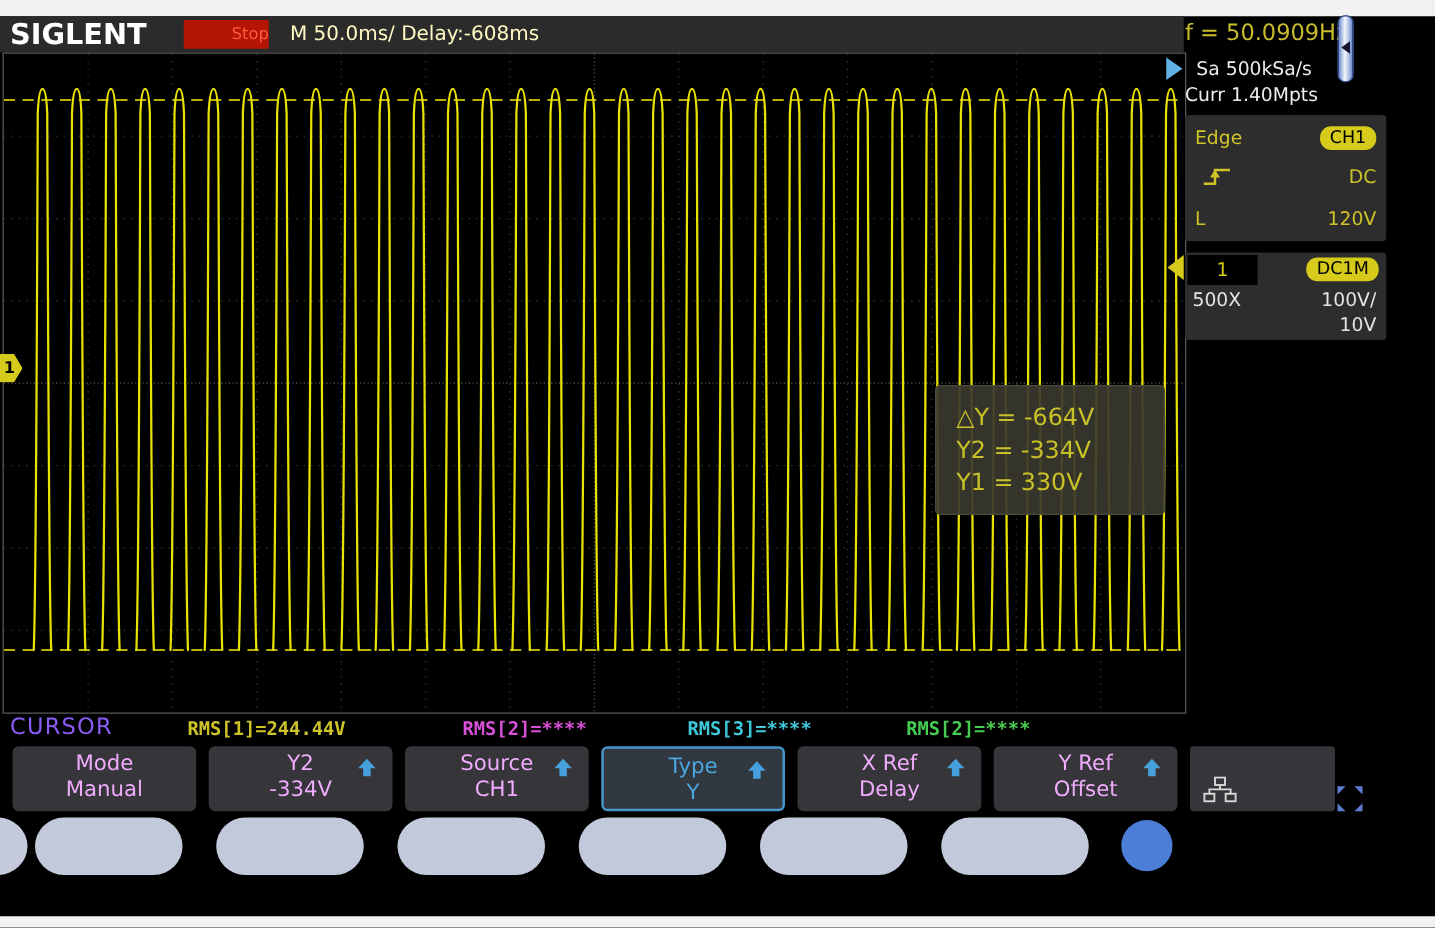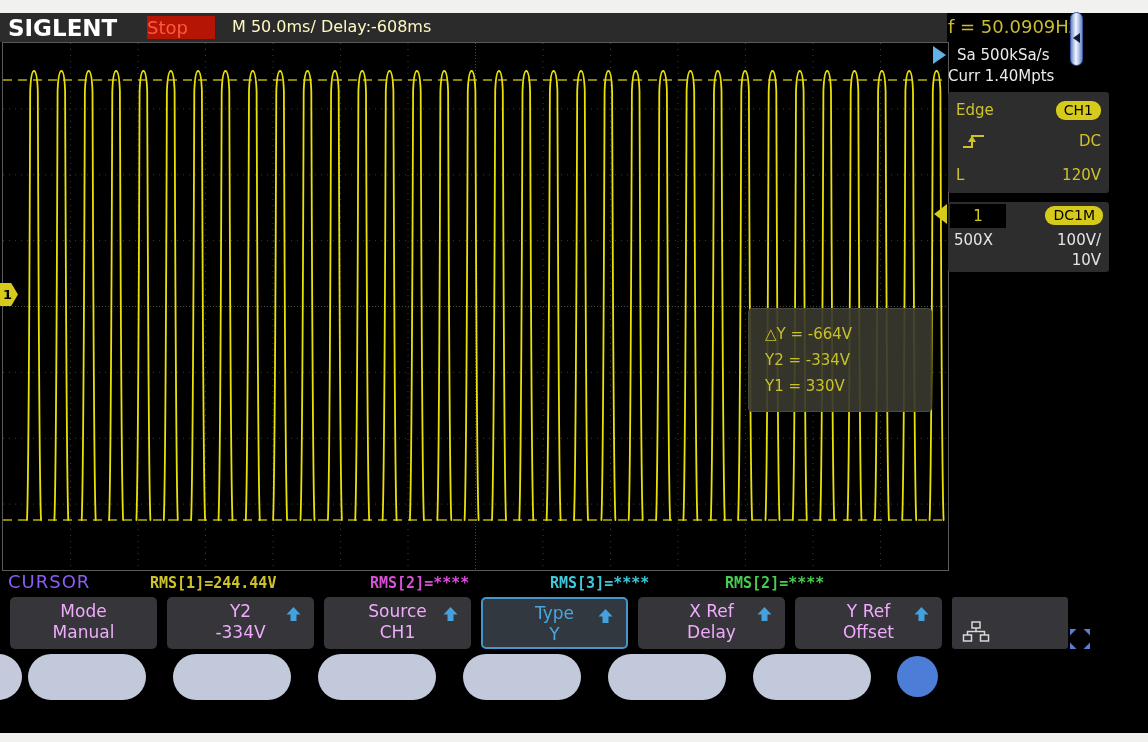--- a/index.html
+++ b/index.html
@@ -6,29 +6,29 @@
   .screen{position:relative;width:1148px;height:742px;background:#000;overflow:hidden;
           font-family:"DejaVu Sans",sans-serif;-webkit-font-smoothing:antialiased;}
   .strip{position:absolute;left:0;width:1148px;background:#f1f1ef;}
   .strip.top{top:0;height:13px;}
   .strip.bottom{top:733px;height:9px;}
 
   
   .header-bar{position:absolute;left:0;top:13px;width:947px;height:29px;background:#2b2b2b;}
   .logo{position:absolute;left:8px;top:2px;color:#fff;font-size:23px;font-weight:bold;letter-spacing:0px;}
   .stop-badge{position:absolute;left:147px;top:3px;width:68px;height:23px;background:#b41505;
-              color:#ff5a3c;font-size:18px;text-align:left;line-height:23px;border-radius:1px;}
+              color:#ff5a3c;font-size:13px;text-align:right;line-height:23px;border-radius:1px;}
   .timebase{position:absolute;left:232px;top:4px;color:#fef9c3;font-size:16px;}
   .freq-counter{position:absolute;left:948px;top:16px;color:#c9bd2e;font-size:18px;}
 
   
   .grid-area{position:absolute;left:2px;top:42px;width:945px;height:527px;border:1px solid #5a5a5a;background:#000;}
   .grid-area svg{position:absolute;left:0;top:0;}
   .cursor-box{position:absolute;left:748px;top:308px;width:184px;height:104px;background:rgba(56,56,46,0.92);
-              border:1px solid #4a4a3e;border-radius:4px;color:#c9c128;font-size:15px;
+              border:1px solid #4a4a3e;border-radius:4px;color:#c9c128;font-size:19px;
               padding:12px 0 0 16px;box-sizing:border-box;line-height:26px;}
   .ch-marker{position:absolute;left:0;top:283px;width:18px;height:23px;background:#d6ca1a;
              clip-path:polygon(0 0,62% 0,100% 50%,62% 100%,0 100%);
              color:#000;font-size:13px;font-weight:bold;line-height:23px;text-align:left;padding-left:3px;box-sizing:border-box;}
   .trig-level-arrow{position:absolute;left:934px;top:204px;width:0;height:0;
              border-top:10px solid transparent;border-bottom:10px solid transparent;border-right:13px solid #d6ca1a;}
   .trig-pos-tri{display:inline-block;width:0;height:0;border-top:9px solid transparent;
              border-bottom:9px solid transparent;border-left:13px solid #62b2e6;vertical-align:middle;}
 
   

